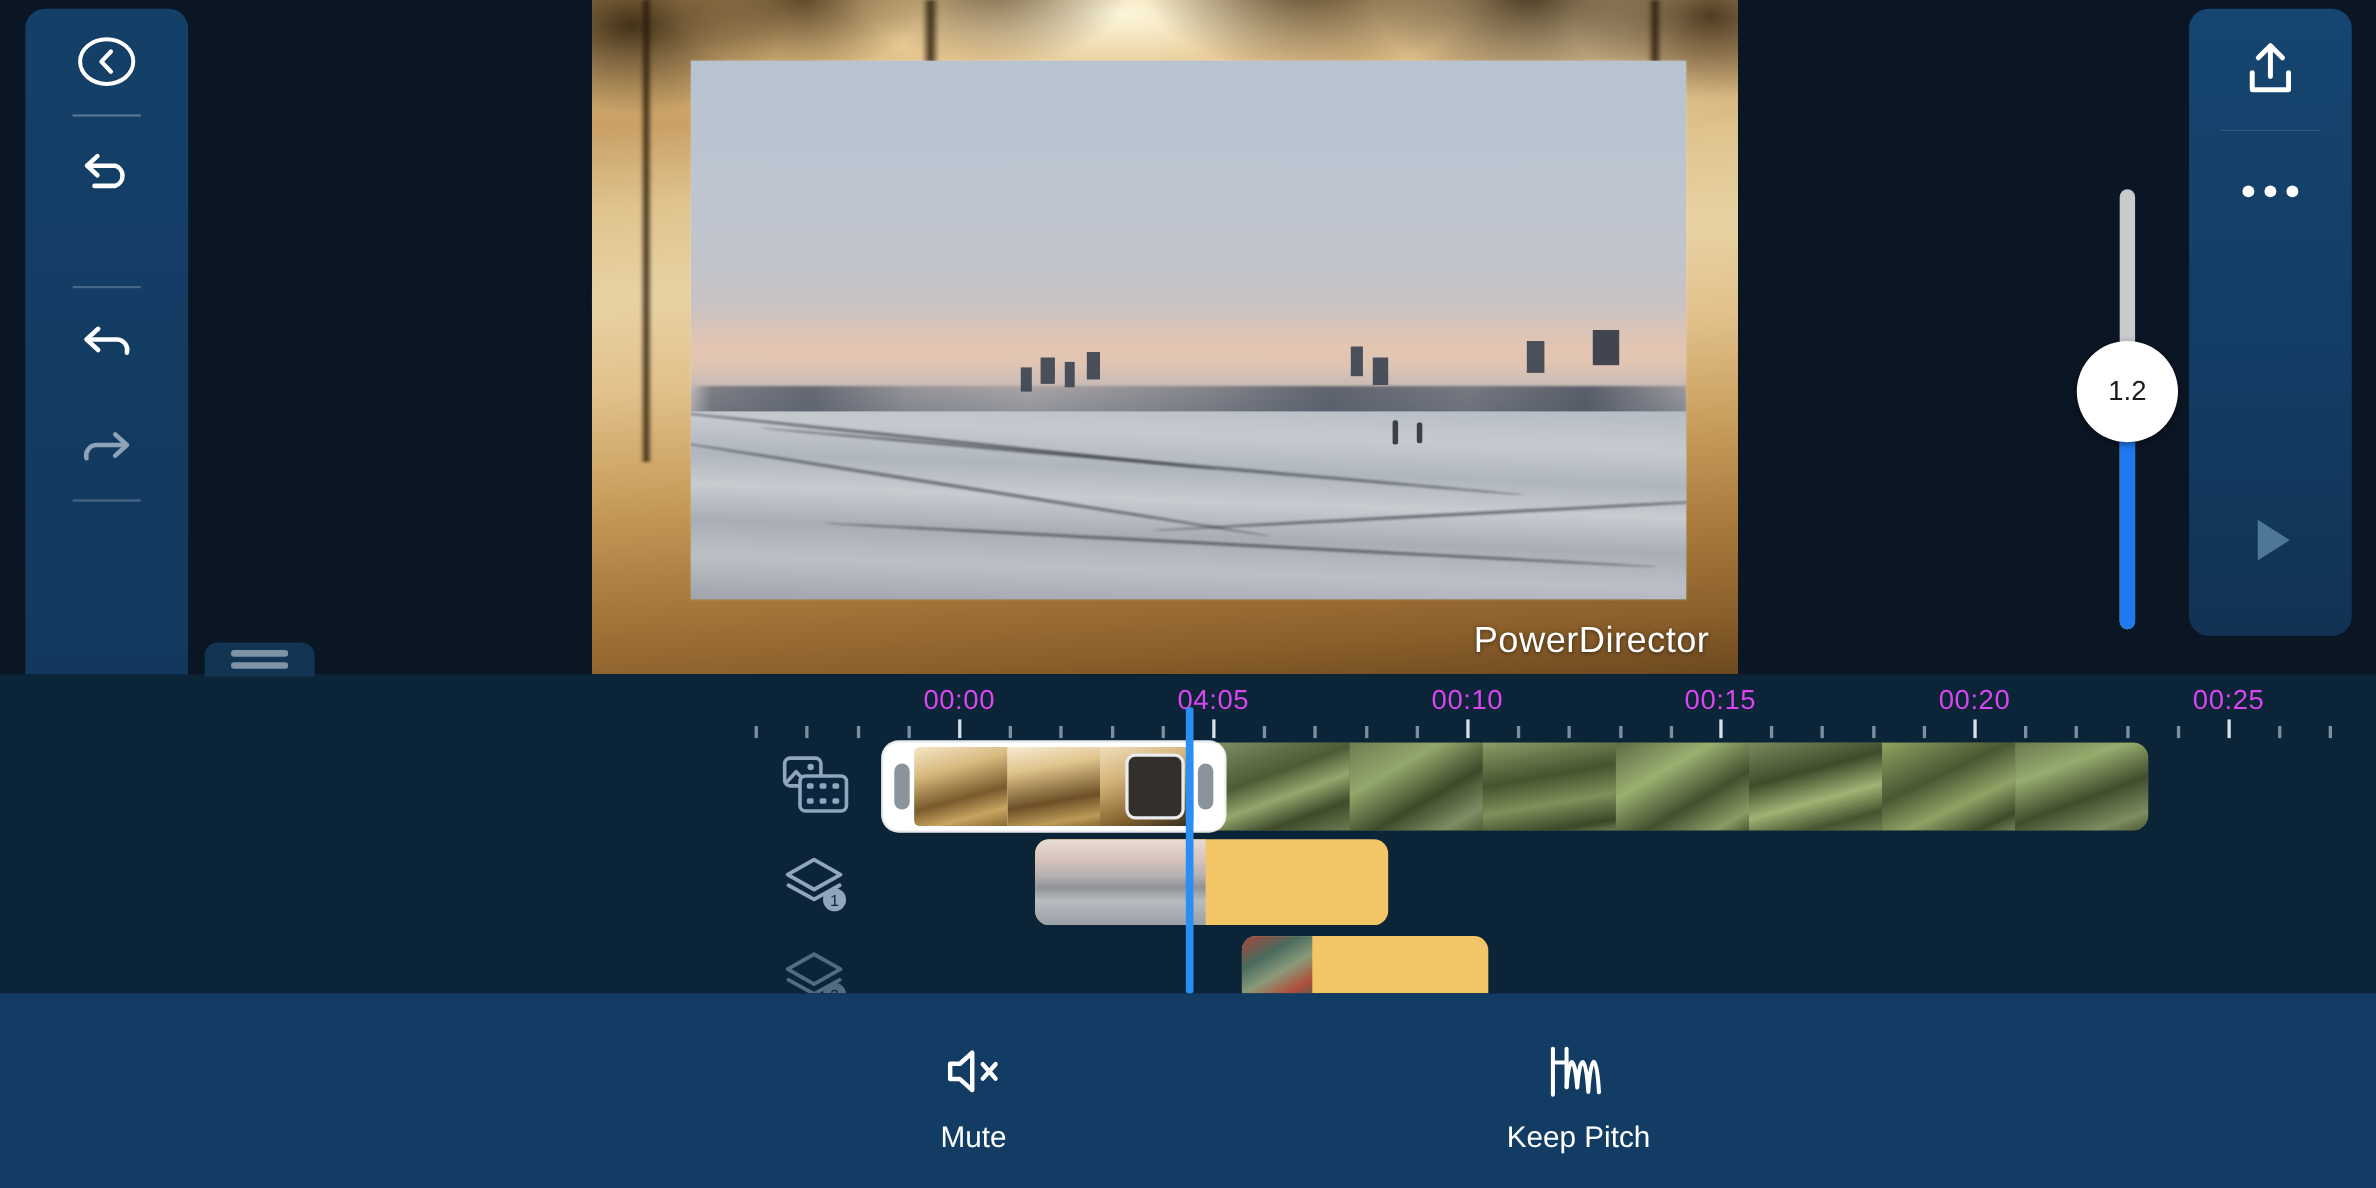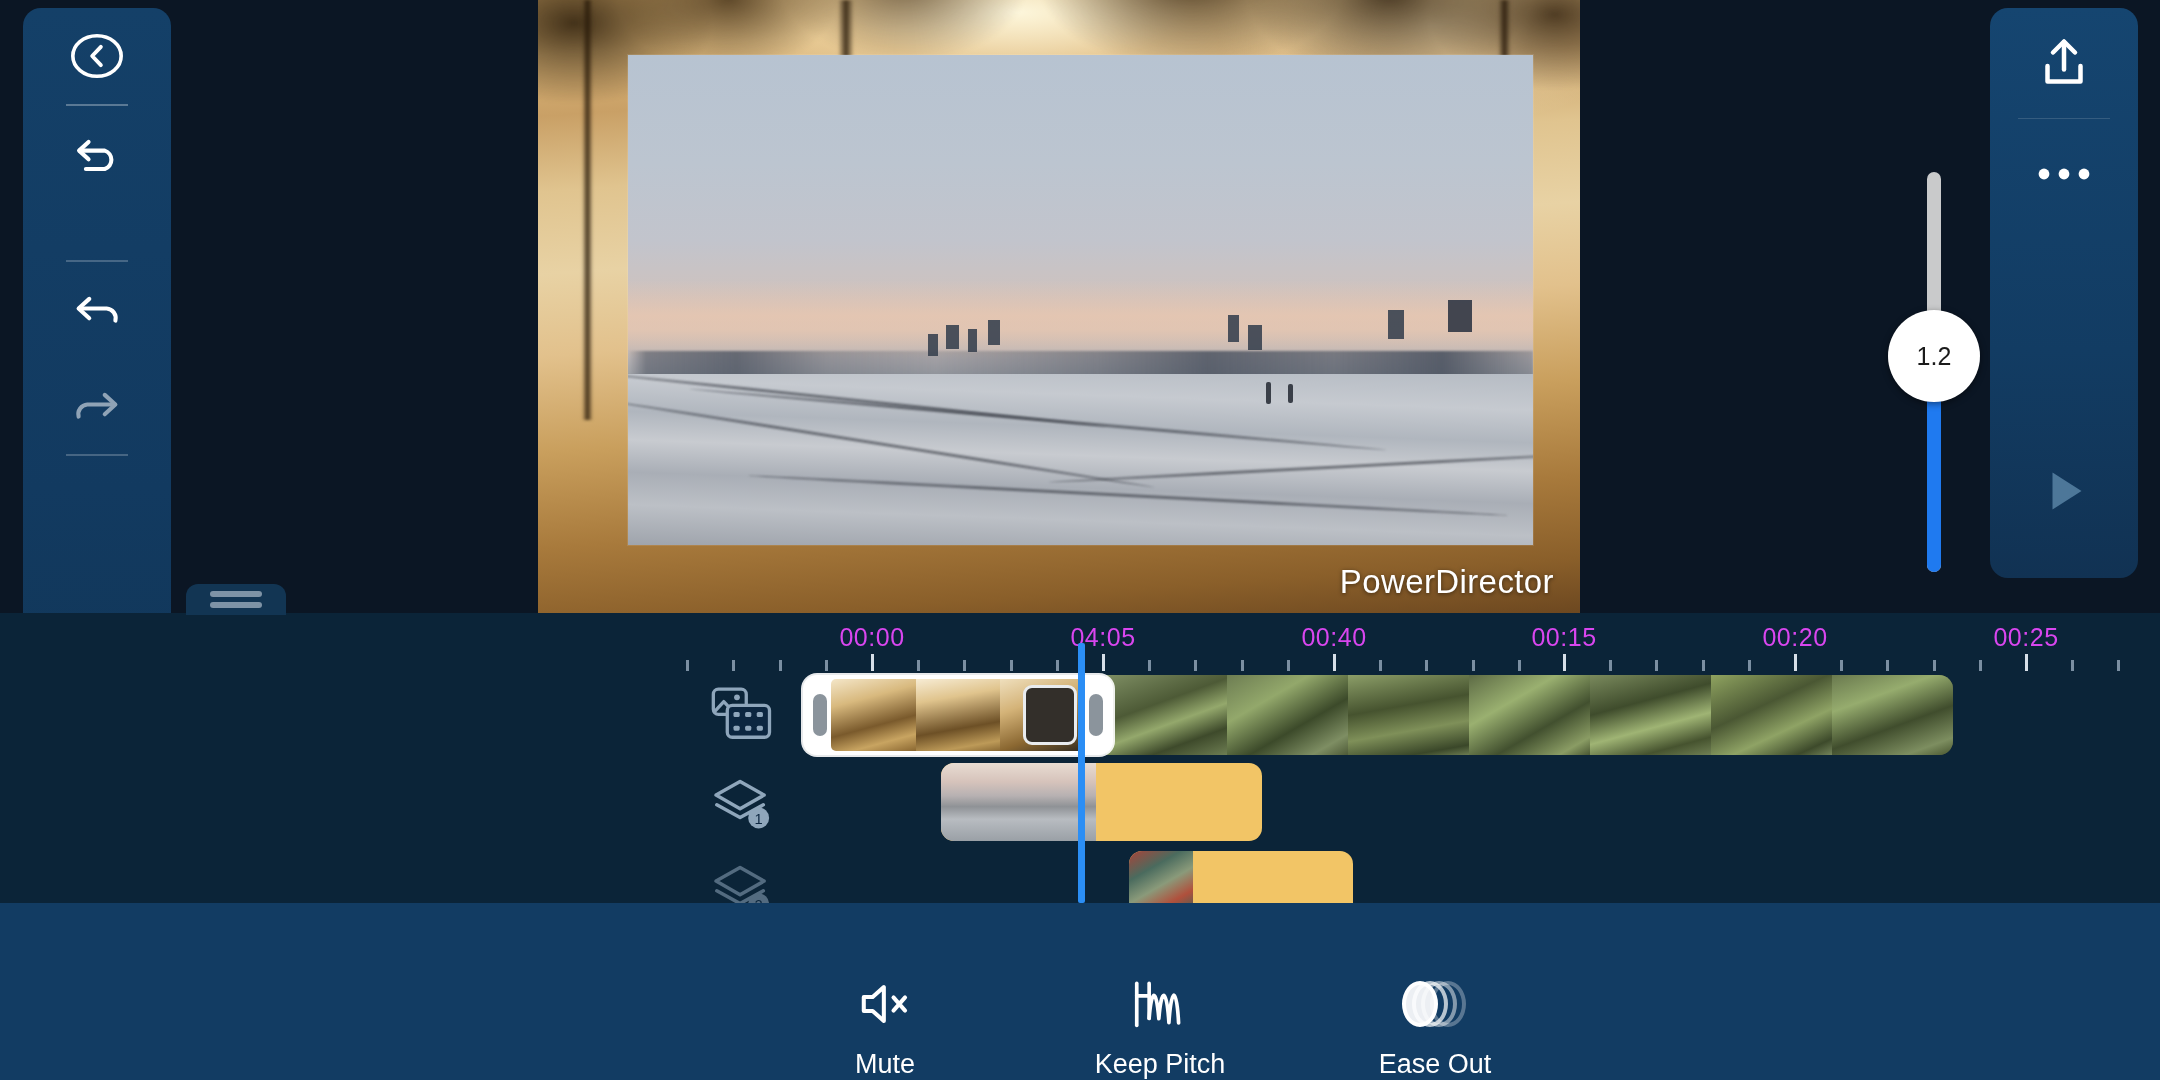--- a/index.html
+++ b/index.html
@@ -181,21 +181,21 @@
     background:#2b8ef5; border-radius:2px; z-index:40;
   }
 
   
   .bottombar{
     position:absolute; left:0; top:903px; width:2160px; height:177px;
     background:#123c63;
   }
   .bb-items{
     position:absolute; left:800px; top:0; width:720px; height:177px;
-    display:flex; align-items:flex-end; justify-content:space-between;
+    display:flex; align-items:center; justify-content:space-between;
     padding-top:10px;
   }
   .bb-item{ width:170px; display:flex; flex-direction:column; align-items:center; gap:14px; cursor:pointer; }
   .bb-ico{ height:62px; display:flex; align-items:center; justify-content:center; }
   .bb-lbl{ color:#ffffff; font-size:27px; }
 
   .ease-ico{ position:relative; width:66px; height:46px; }
   .ease-ico span{
     position:absolute; top:0; width:36px; height:46px; border-radius:50%;
     border:4px solid #ffffff;
@@ -321,21 +321,21 @@
   <div class="timeline">
 
     <div class="tl-handle">
       <i></i>
       <i></i>
     </div>
 
     <div class="ruler">
       <span class="tick-label" style="left:872px;">00:00</span>
       <span class="tick-label" style="left:1103px;">04:05</span>
-      <span class="tick-label" style="left:1334px;">00:40</span>
+      <span class="tick-label" style="left:1334px;">00:10</span>
       <span class="tick-label" style="left:1564px;">00:15</span>
       <span class="tick-label" style="left:1795px;">00:20</span>
       <span class="tick-label" style="left:2026px;">00:25</span>
       <div id="ticks">
           <div class="tick major" style="left: 871px;"></div>
           <div class="tick minor" style="left: 917.2px;"></div>
           <div class="tick minor" style="left: 963.4px;"></div>
           <div class="tick minor" style="left: 1009.6px;"></div>
           <div class="tick minor" style="left: 1055.8px;"></div>
           <div class="tick major" style="left: 1102px;"></div>
@@ -458,28 +458,17 @@
             <path d="M4 3.4 V25" stroke="#ffffff" stroke-width="1.9" stroke-linecap="round"></path>
             <path d="M4 9.8 H10.4" stroke="#ffffff" stroke-width="1.9" stroke-linecap="round"></path>
             <path d="M10.4 3.4 V21.4" stroke="#ffffff" stroke-width="1.9" stroke-linecap="round"></path>
             <path d="M10.4 21.4 C11.6 6.2 14 5 15.4 21.6 C16.6 5.8 19.4 4.6 20.6 23.6 C21.8 5 24.6 4.4 25.6 23.8" stroke="#ffffff" stroke-width="1.9" stroke-linecap="round" stroke-linejoin="round" fill="none"></path>
           </svg>
         </div>
         <div class="bb-lbl">Keep Pitch</div>
       </div>
 
 
-      <div class="bb-item">
-        <div class="bb-ico">
-          <div class="ease-ico">
-            <span style="left:0px;  opacity:1; background:rgba(255,255,255,0.92);"></span>
-            <span style="left:10px; opacity:0.70;"></span>
-            <span style="left:19px; opacity:0.48;"></span>
-            <span style="left:28px; opacity:0.30;"></span>
-          </div>
-        </div>
-        <div class="bb-lbl">Ease Out</div>
-      </div>
 
     </div>
   </div>
 
 </div>
 
 </body></html>

